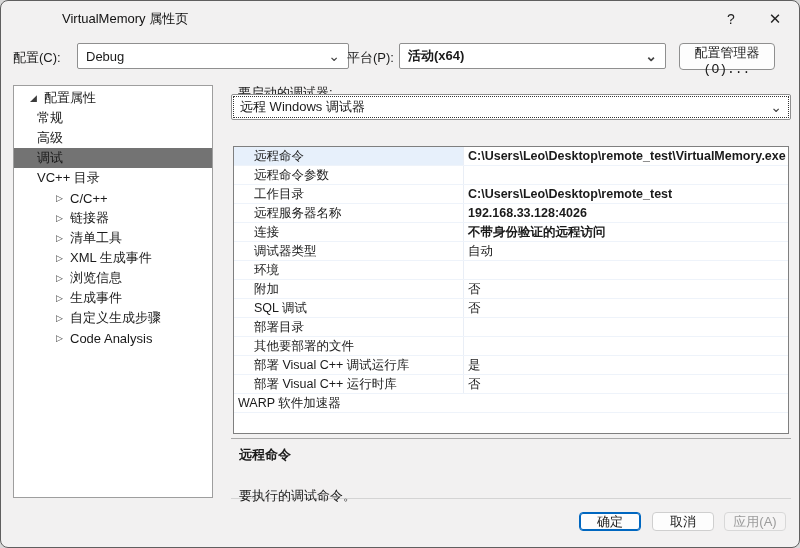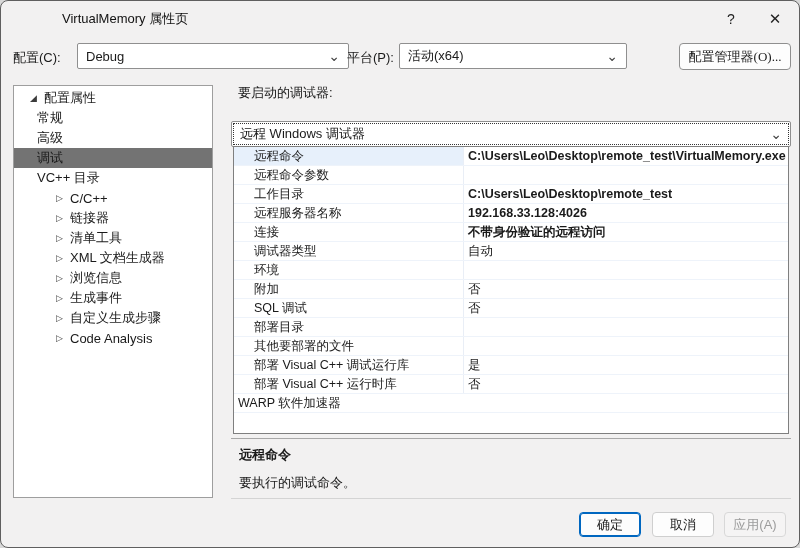--- a/index.html
+++ b/index.html
@@ -31,44 +31,44 @@
   .combo {
     position:absolute; top:0; height:26px; background:#fff;
     border:1px solid #8f8f8f; border-radius:2px;
     display:flex; align-items:center; padding:0 24px 0 8px;
     white-space:nowrap; overflow:hidden;
   }
   .combo .chev {
     position:absolute; right:8px; top:1px; font-size:14px; color:#454545; line-height:22px;
   }
   .combo-config { left:64px; width:272px; }
-  .combo-platform { left:386px; width:228px; }
+  .combo-platform { left:386px; width:267px;font-weight:bold; }
   .btn-cfgmgr {
-    position:absolute; left:666px; top:0; width:112px; height:27px;
+    position:absolute; left:666px; top:0; width:96px; height:27px;
     background:#fdfdfd; border:1px solid #8f8f8f; border-radius:4px;
-    font-size:13px; font-family:Liberation Serif, serif; color:#1a1a1a;
+    font-size:13px; font-family:Liberation Mono, monospace; color:#1a1a1a;
   }
 
   
   .tree {
     position:absolute; left:12px; top:84px; width:200px; height:413px;
     background:#fff; border:1px solid #9e9e9e; overflow:hidden; padding-top:2px;
   }
   .tree-item { height:20px; display:flex; align-items:center; font-size:13px; white-space:nowrap; }
   .tree-item.root { padding-left:16px; }
   .tree-item.child-leaf { padding-left:23px; }
   .tree-item.child-exp { padding-left:42px; }
   .tree-item.selected { background:#737373; }
   .expander { width:14px; color:#3b3b3b; flex:0 0 auto; }
   .expander.expanded { font-size:9px; }
   .expander.collapsed { font-size:9px; }
 
   
   .debugger-label { position:absolute; left:237px; top:83px; font-size:13px; }
-  .combo-debugger { left:230px; top:120px; width:560px; position:absolute; height:26px;
+  .combo-debugger { left:230px; top:93px; width:560px; position:absolute; height:26px;
     background:#fff; border:1px solid #8f8f8f; border-radius:2px;
     display:flex; align-items:center; padding:0 24px 0 8px; font-size:13px;
     outline:1px dotted #333; outline-offset:-3px; }
   .combo-debugger .chev { position:absolute; right:8px; top:1px; font-size:14px; color:#454545; line-height:22px; }
 
   .prop-grid {
     position:absolute; left:232px; top:145px; width:556px; height:288px;
     background:#fff; border:1px solid #7f7f7f; overflow:hidden;
   }
   .prop-row { display:flex; height:19px; border-bottom:1px solid #eef3fa; font-size:12.5px; }
@@ -79,25 +79,25 @@
   .prop-value { flex:1; padding-left:4px; line-height:18px; white-space:nowrap; overflow:hidden; }
   .prop-value.bold { font-weight:bold; }
   .prop-row.selected .prop-name { background:#e7f0fb; }
 
   .desc {
     position:absolute; left:230px; top:437px; width:560px; height:61px;
     border-top:1px solid #a8a8a8; border-bottom:1px solid #d4d4d4;
     padding:7px 8px 0 8px;
   }
   .desc-title { font-size:13px; font-weight:bold; }
-  .desc-text { font-size:13px; margin-top:10px; }
+  .desc-text { font-size:13px; margin-top:23px; }
 
   
   .btn {
-    position:absolute; top:511px; width:62px; height:25px;
+    position:absolute; top:511px; width:62px; height:19px;
     background:#fdfdfd; border:1px solid #cfcfcf; border-radius:4px;
     font-size:13px; font-family:inherit; color:#1a1a1a;
   }
   .btn-ok { left:578px; border:1px solid #0067c0; box-shadow:inset 0 0 0 1px #0067c0; }
   .btn-cancel { left:651px; }
   .btn-apply { left:723px; color:#9b9b9b; background:#f5f4f4; border-color:#d8d8d8; }
 </style>
 </head>
 <body>
 
@@ -147,21 +147,21 @@
       <div class="tree-item child-exp">
         <span class="expander collapsed">▷</span>
         <span>链接器</span>
       </div>
       <div class="tree-item child-exp">
         <span class="expander collapsed">▷</span>
         <span>清单工具</span>
       </div>
       <div class="tree-item child-exp">
         <span class="expander collapsed">▷</span>
-        <span>XML 文档生成器</span>
+        <span>XML 生成事件</span>
       </div>
       <div class="tree-item child-exp">
         <span class="expander collapsed">▷</span>
         <span>浏览信息</span>
       </div>
       <div class="tree-item child-exp">
         <span class="expander collapsed">▷</span>
         <span>生成事件</span>
       </div>
       <div class="tree-item child-exp">

